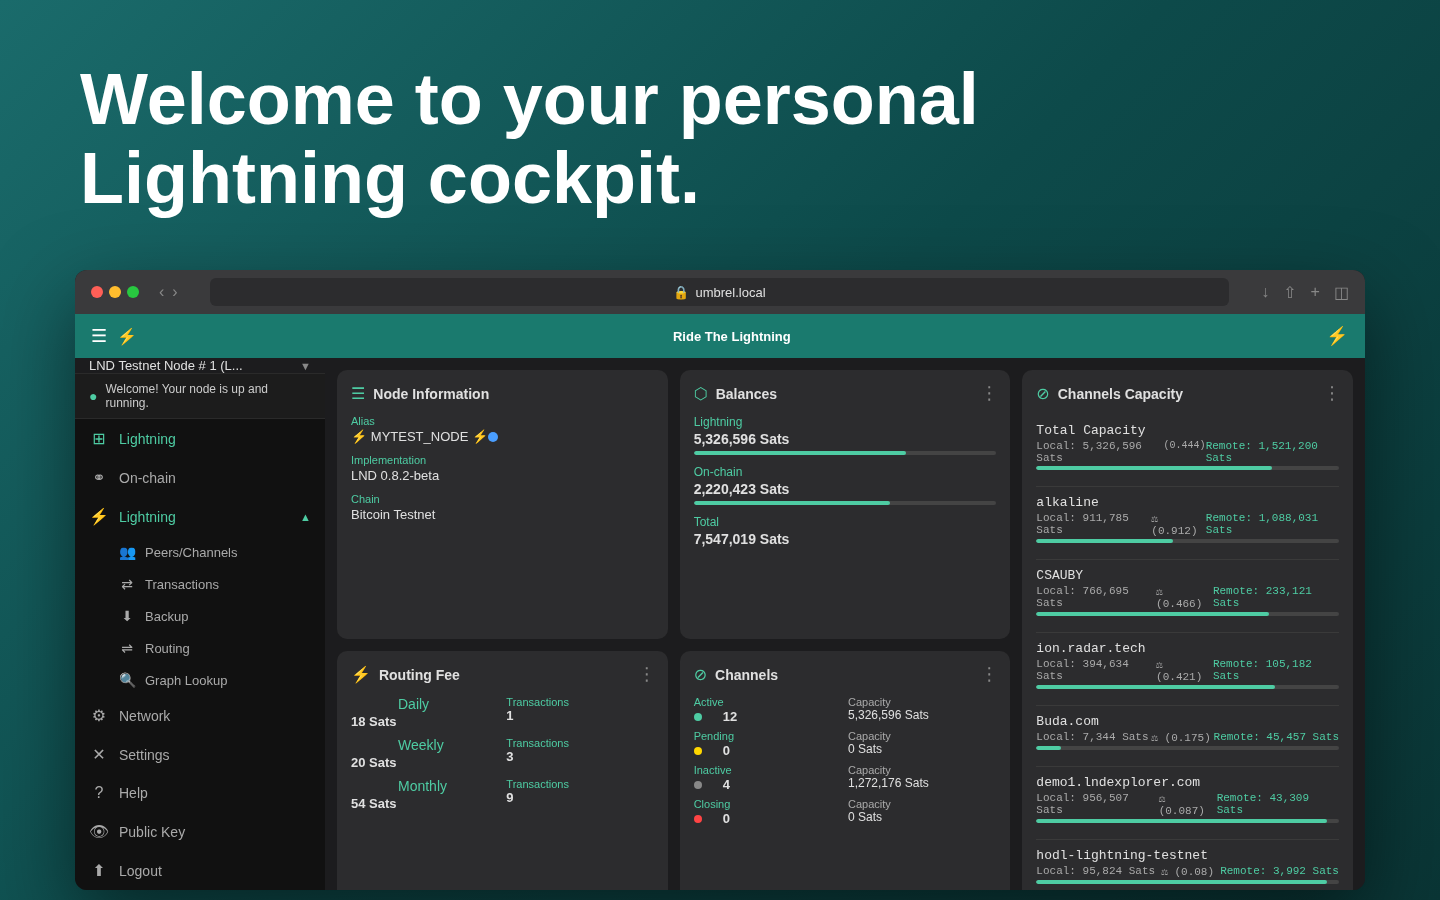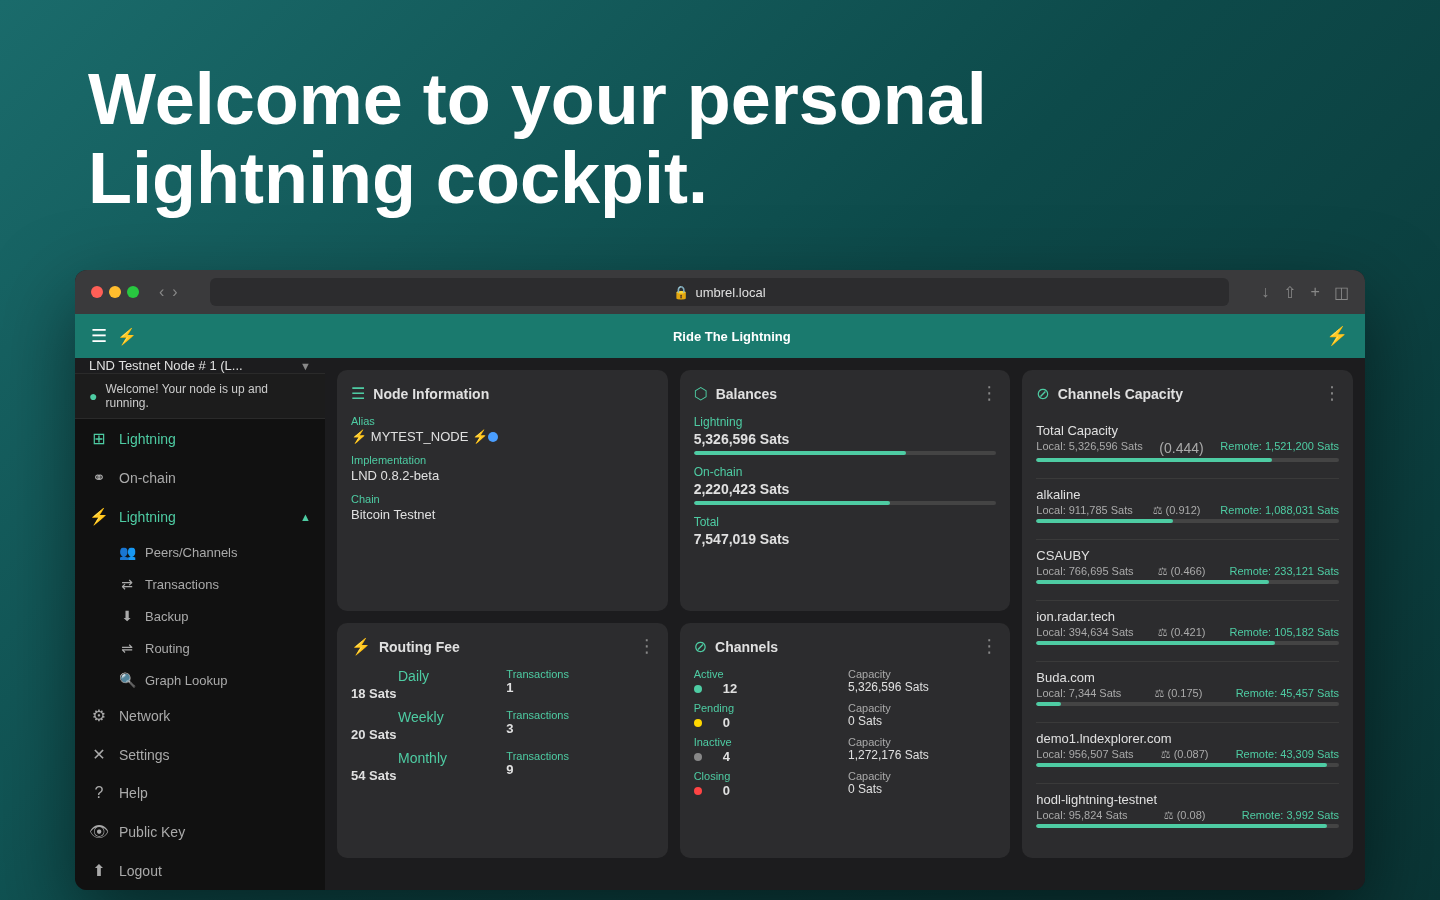--- a/index.html
+++ b/index.html
@@ -236,20 +236,21 @@
     .balance-value { color: #e0e0e0; font-size: 14px; font-weight: 600; margin-bottom: 4px; }
     .balance-bar-container { background: #444; border-radius: 2px; height: 4px; margin-bottom: 10px; overflow: hidden; }
     .balance-bar { height: 4px; border-radius: 2px; background: #4ecca3; }
     .capacity-bar-bg { background: #444; height: 4px; border-radius: 2px; overflow: hidden; margin-bottom: 8px; }
     .capacity-bar-fill { height: 4px; border-radius: 2px; background: #4ecca3; }
 
     .channel-name { color: #e0e0e0; font-size: 13px; font-weight: 500; margin-bottom: 2px; }
     .channel-row {
       padding: 8px 0;
       border-bottom: 1px solid #3a3a3a;
+      font-family: Liberation Mono, monospace;
     }
     .channel-row:last-child { border-bottom: none; }
 
     .cap-balance-row {
       display: flex;
       justify-content: space-between;
       font-size: 11px;
       margin-bottom: 2px;
     }
     .cap-local-text { color: #aaa; }
@@ -289,21 +290,21 @@
     ::-webkit-scrollbar-track { background: transparent; }
     ::-webkit-scrollbar-thumb { background: #444; border-radius: 2px; }
 
     .channels-capacity-card {
       grid-row: span 2;
     }
   </style>
 </head>
 <body>
 
-<div style="position:absolute;top:60px;left:80px;z-index:1;margin-left:8px;">
+<div style="position:absolute;top:60px;left:80px;z-index:1;">
   <div style="color:white;font-size:72px;font-weight:800;line-height:1.1;">
     <span>Welcome to your personal</span><br>
     <span>Lightning cockpit.</span>
   </div>
 </div>
 
 <div class="browser-window">
 
   <div class="browser-chrome">
     <div class="traffic-lights">
@@ -456,21 +457,21 @@
         <div class="card-header">
           <span class="card-icon">⊘</span>
           <span class="card-title">Channels Capacity</span>
         </div>
         <span class="card-menu">⋮</span>
 
         <div class="channel-row">
           <div class="channel-name">Total Capacity</div>
           <div class="cap-balance-row">
             <span class="cap-local-text">Local: 5,326,596 Sats</span>
-            <span class="cap-scale" style="font-size:14px;">(0.444)</span>
+            <span class="cap-scale" style="font-size:10px;">(0.444)</span>
             <span class="cap-remote-text">Remote: 1,521,200 Sats</span>
           </div>
           <div class="capacity-bar-bg">
             <div class="capacity-bar-fill" style="width:78%;"></div>
           </div>
         </div>
 
         <div class="channel-row">
           <div class="channel-name">alkaline</div>
           <div class="cap-balance-row">

